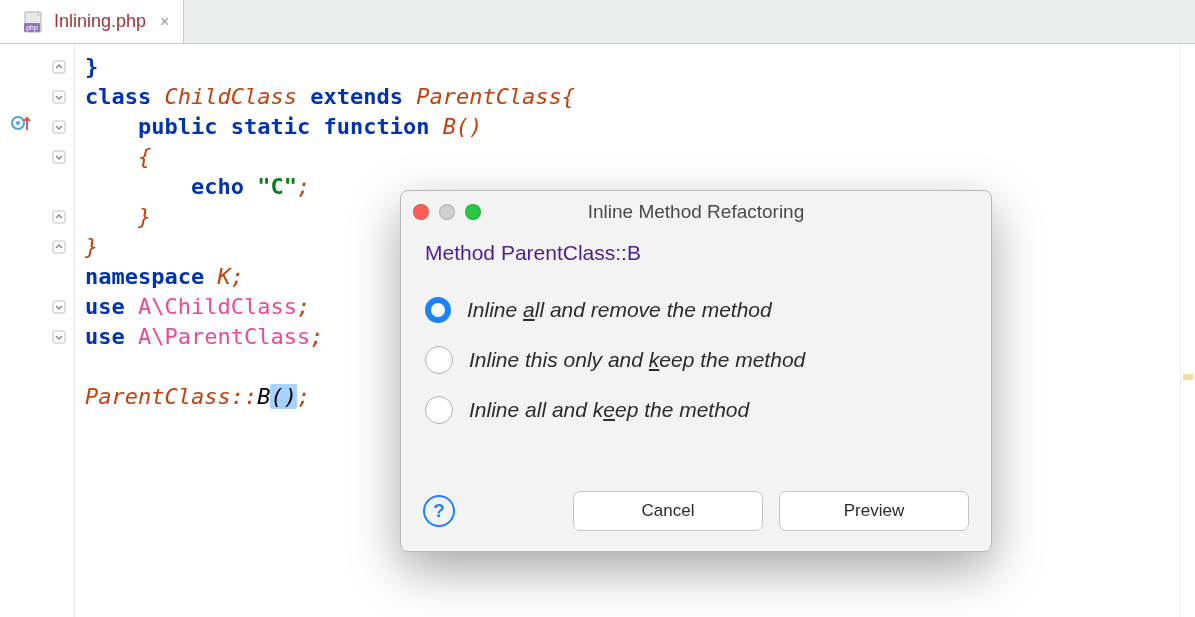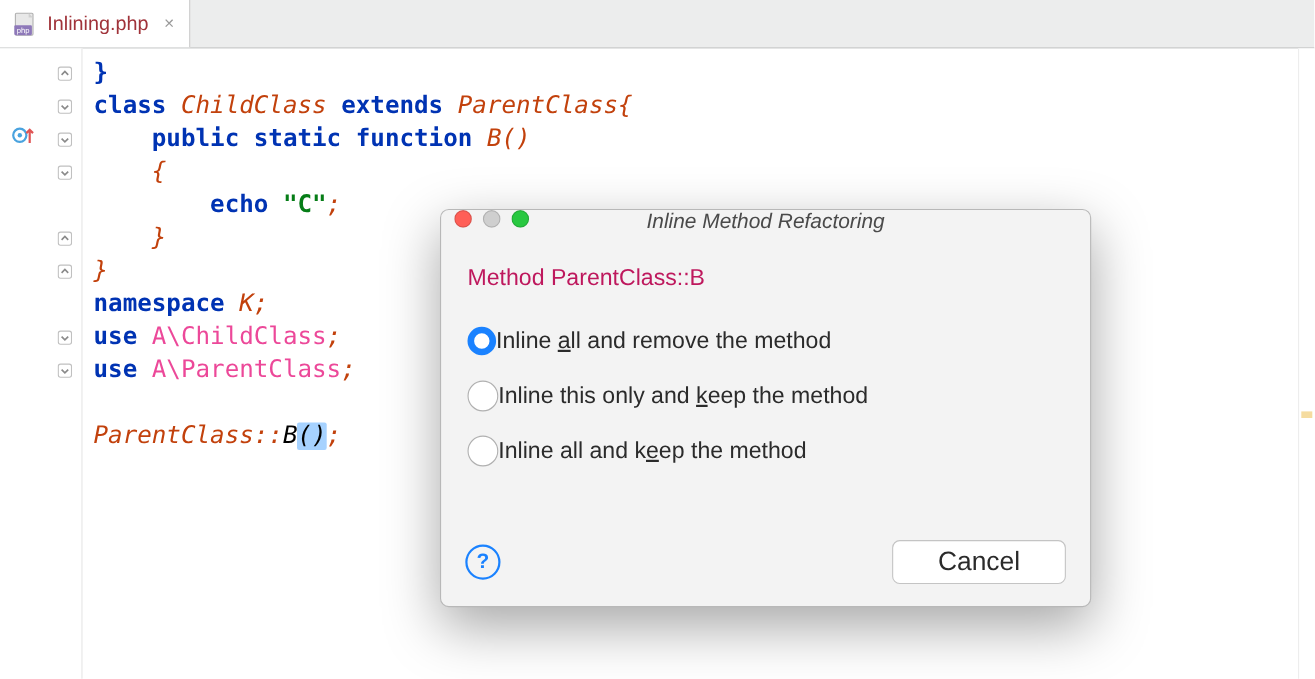--- a/index.html
+++ b/index.html
@@ -1,19 +1,19 @@
 <!DOCTYPE html>
 <html><head>
 <meta charset="utf-8">
 <style>
 html,body{margin:0;padding:0;width:1195px;height:617px;background:#fff;font-family:"Helvetica Neue",Arial,sans-serif;overflow:hidden;}
 
 
 .tab-bar{height:43px;background:#eceded;border-bottom:1px solid #c8c8c8;display:flex;align-items:stretch;}
-.tab{display:flex;align-items:center;background:#fff;border-right:1px solid #c8c8c8;padding:0 14px 0 11px;gap:8px;}
+.tab{display:flex;align-items:center;background:#fff;border-right:1px solid #c8c8c8;padding:0 14px 0 22px;gap:8px;}
 .tab .icon{width:24px;height:24px;display:flex;align-items:center;justify-content:center;}
 .tab .fname{color:#a0333a;font-size:18px;}
 .tab .close{color:#9a9a9a;font-size:16px;margin-left:6px;}
 
 
 .editor-wrap{display:flex;height:calc(100% - 43px);}
 .gutter-a{width:44px;border-right:0;background:#fff;position:relative;}
 .gutter-b{width:30px;border-right:1px solid #e6e6e6;background:#fff;position:relative;}
 .gutter-b .fold{position:absolute;left:50%;transform:translateX(-50%);width:14px;height:14px;}
 .fold svg{display:block;}
@@ -28,40 +28,40 @@
 .hl-line{position:absolute;left:0;right:0;height:30px;background:#fffbe6;z-index:-1;}
 .ital{font-style:italic;}
 .caret-bg{background:#a6d2ff;border-radius:2px;}
 
 
 .right-stripe{width:14px;background:#fff;border-left:1px solid #ededed;position:relative;}
 .stripe-mark{position:absolute;left:2px;width:10px;height:6px;background:#f5dca0;}
 
 
 .dialog{position:absolute;left:400px;top:190px;width:590px;height:360px;background:#f3f3f3;border:1px solid #b8b8b8;border-radius:8px;box-shadow:0 18px 50px rgba(0,0,0,0.35);display:flex;flex-direction:column;}
-.dlg-title{height:42px;display:flex;align-items:flex-start;padding:0 12px;gap:10px;position:relative;font-style:italic;}
+.dlg-title{height:42px;display:flex;align-items:center;padding:0 12px;gap:10px;position:relative;}
 .traffic{display:flex;gap:10px;align-items:center;}
 .dot{width:14px;height:14px;border-radius:50%;border:1px solid rgba(0,0,0,0.15);}
 .dot.r{background:#ff5f57;}
 .dot.y{background:#cfcfcf;}
 .dot.g{background:#28c840;}
 .dlg-title .ttl{position:absolute;left:0;right:0;text-align:center;font-size:19px;color:#4a4a4a;pointer-events:none;}
 
 .dlg-body{padding:8px 24px 0 24px;flex:1;}
-.method-label{font-size:21px;color:#be185d;margin-bottom:20px;}
-.radio-row{display:flex;align-items:center;height:50px;font-size:21px;color:#2b2b2b;}
+.method-label{font-size:21px;color:#4c1d95;margin-bottom:20px;}
+.radio-row{display:flex;align-items:center;gap:16px;height:50px;font-size:21px;color:#2b2b2b;font-style:italic;}
 .radio{width:26px;height:26px;border-radius:50%;border:1px solid #b0b0b0;background:#fff;display:flex;align-items:center;justify-content:center;flex:none;}
 .radio.sel{border:6px solid #1a82ff;width:26px;height:26px;box-sizing:border-box;}
 .radio.sel::after{content:"";width:8px;height:8px;background:#fff;border-radius:50%;}
 .mn{text-decoration:underline;}
 
 .dlg-foot{display:flex;align-items:center;padding:14px 22px 20px 22px;gap:16px;}
 .help{width:28px;height:28px;border:2px solid #1a82ff;color:#1a82ff;border-radius:50%;display:flex;align-items:center;justify-content:center;font-size:19px;font-weight:bold;}
 .spacer{flex:1;}
-.btn{height:38px;min-width:120px;border-radius:7px;border:1px solid #c4c4c4;background:#fff;font-size:24px;color:#2b2b2b;display:flex;align-items:center;justify-content:center;padding:0 18px;}
+.btn{height:38px;min-width:120px;border-radius:7px;border:1px solid #c4c4c4;background:#fff;font-size:17px;color:#2b2b2b;display:flex;align-items:center;justify-content:center;padding:0 34px;}
 .btn.primary{background:linear-gradient(#3d97ff,#1877f2);border:1px solid #0f64d8;color:#fff;}
 </style>
 </head>
 <body>
 
 <div class="tab-bar">
   <div class="tab">
     <span class="icon">
       <svg width="24" height="24" viewBox="0 0 24 24">
           <rect x="3" y="2" width="16" height="20" rx="1" fill="#e8e8e8" stroke="#b0b0b0"></rect>
@@ -164,14 +164,15 @@
         <div class="radio-row">
           <div class="radio"></div>
           <span><span>Inline all and k</span><span class="mn">e</span><span>ep the method</span></span>
         </div>
       </div>
   </div>
   <div class="dlg-foot">
     <div class="help">?</div>
     <div class="spacer"></div>
     <div class="btn">Cancel</div>
+    <div class="btn">Preview</div>
   </div>
 </div>
 
 </body></html>

